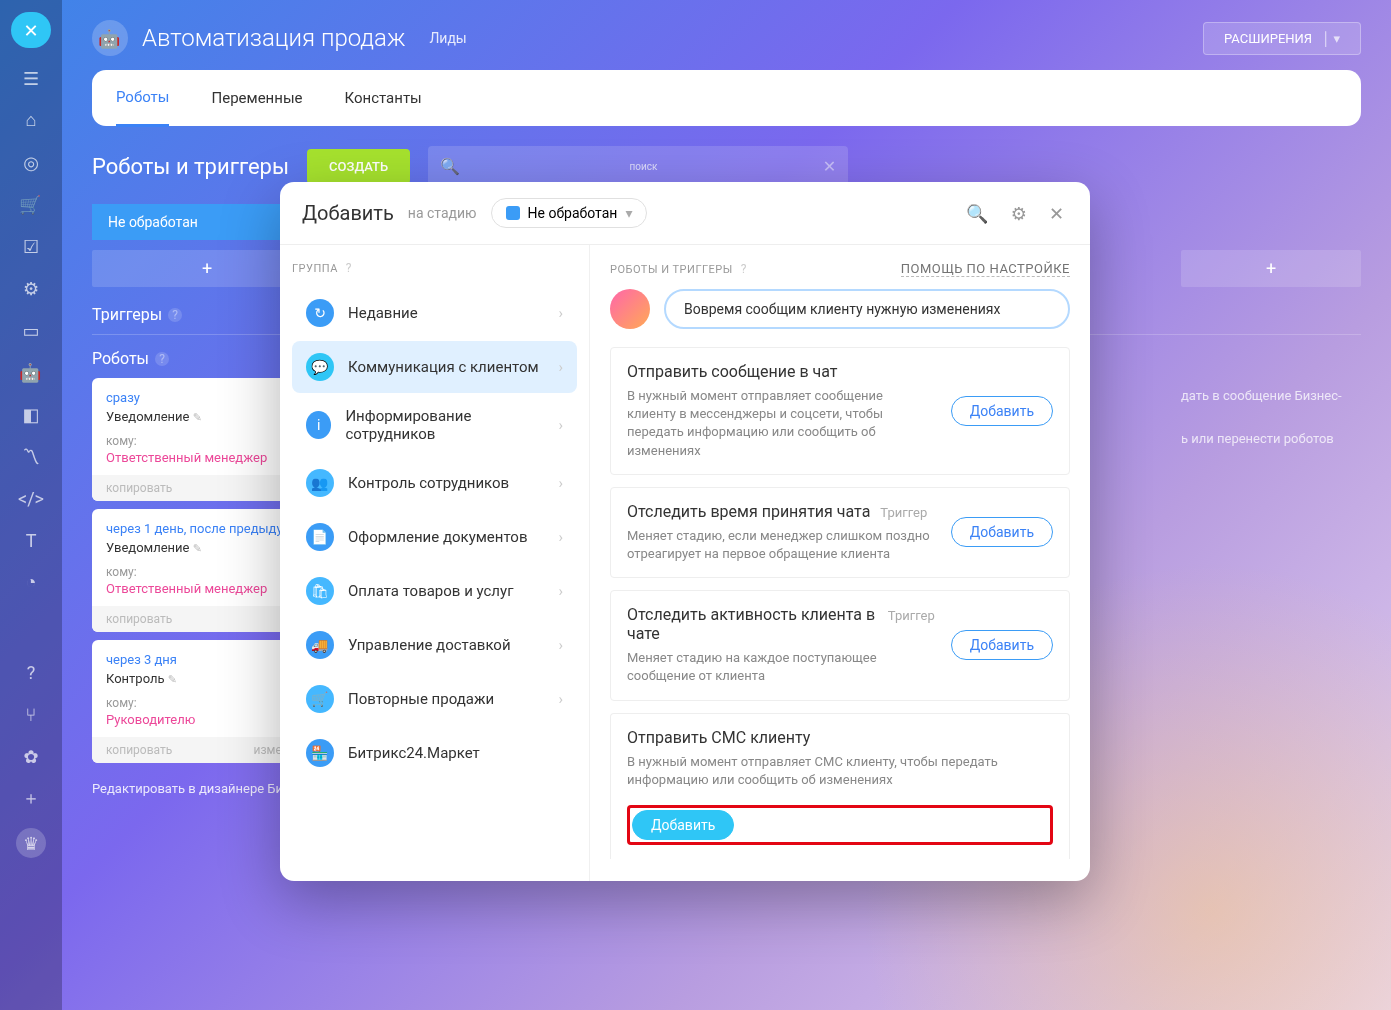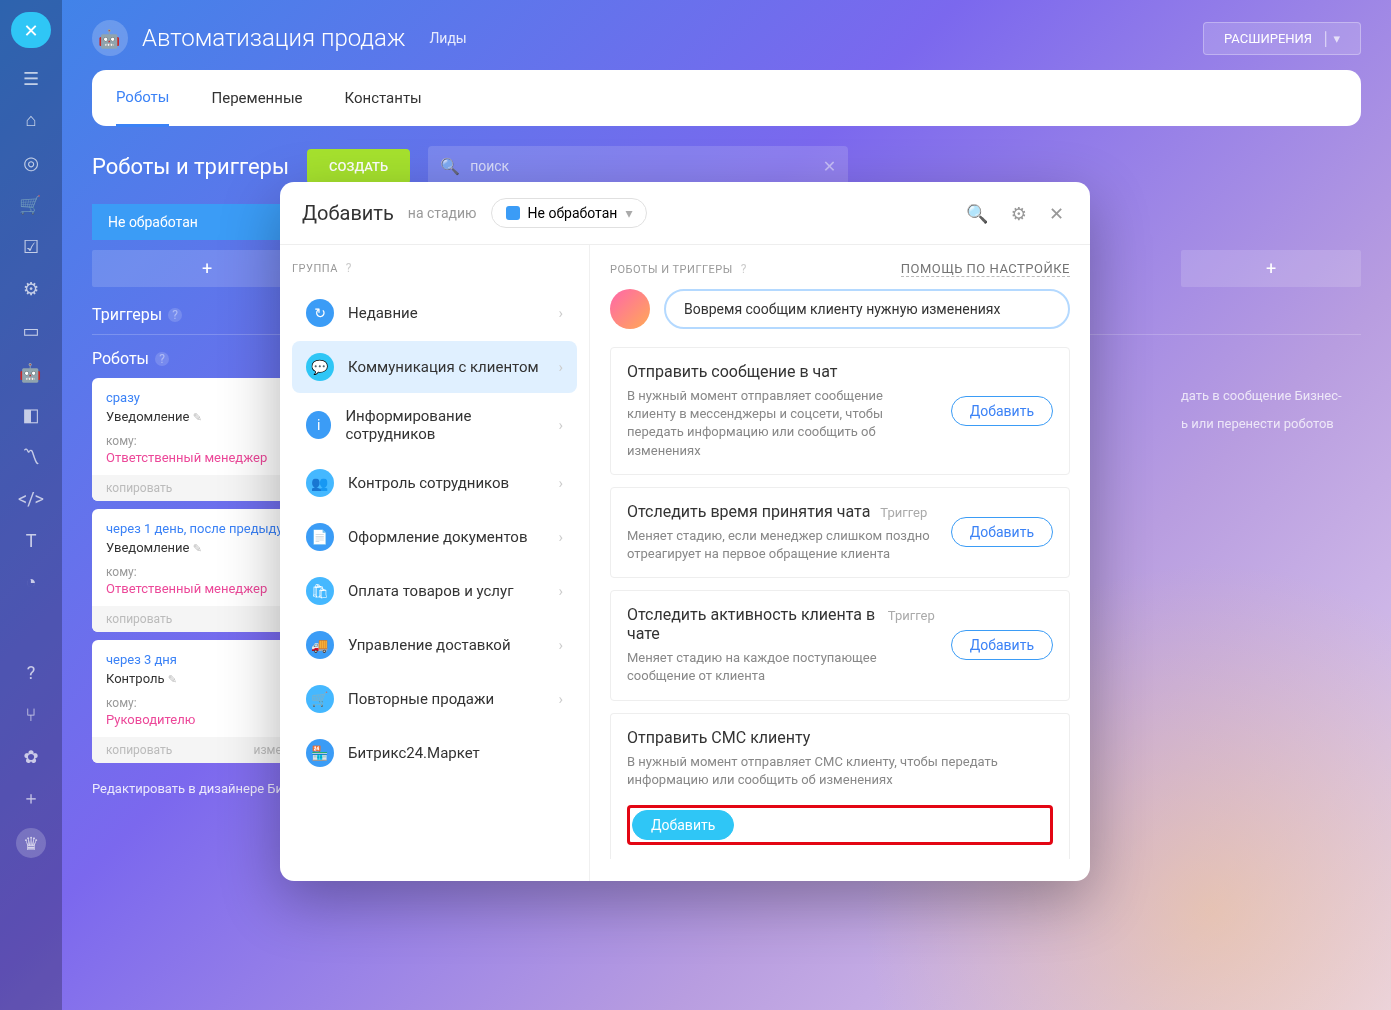--- a/index.html
+++ b/index.html
@@ -17,21 +17,21 @@
 .page-title { font-size: 24px; font-weight: 300; }
 .page-sub { font-size: 14px; opacity: 0.85; margin-left: 10px; }
 .ext-btn { background: rgba(255,255,255,0.15); border: 1px solid rgba(255,255,255,0.3); color: #fff; padding: 8px 20px; border-radius: 4px; font-size: 13px; display:flex; align-items:flex-start; gap:10px;}
 .tabs-card { background: #fff; border-radius: 14px; padding: 0 24px; display: flex; gap: 42px; height: 56px; align-items: center; margin-bottom: 20px;}
 .tab { font-size: 15px; color: #333; padding: 18px 0; }
 .tab.active { color: #3b82f6; border-bottom: 3px solid #3b82f6; }
 .section-title { color: #fff; font-size: 22px; font-weight: 400; }
 .toolbar-row { display: flex; align-items: center; gap: 18px; margin-bottom: 18px;}
 .btn-create { background: #a6e22e; color: #fff; padding: 10px 22px; border-radius: 4px; font-size: 13px; font-weight: 500;}
 .search-box { background: rgba(255,255,255,0.15); border-radius: 4px; display:flex; align-items:center; padding: 0 12px; height:40px; width: 420px; color: rgba(255,255,255,0.8);}
-.search-box input { background: transparent; border: none; outline: none; color:#fff; flex:1; margin-left:10px; font-size:14px;}
+.search-box input { background: transparent; border: none; outline: none; color:#fff; flex:1; margin-left:4px; font-size:10px;text-align:center;}
 .search-box input::placeholder { color: rgba(255,255,255,0.7); }
 .stage-row { display: flex; gap: 0; margin-bottom: 10px; }
 .stage { flex:1; padding: 10px 16px; color:#fff; font-size:14px; }
 .stage.blue { background: #3b9cf6; }
 .stage.pink { background: #f55a6e; text-align:center;}
 .add-row { display:flex; gap:8px; margin-bottom:18px;}
 .add-btn { flex:1; background: rgba(255,255,255,0.15); color:#fff; text-align:center; padding:8px; border-radius:2px; font-size:18px;}
 .col-heading { color:#fff; font-size:16px; margin: 10px 0; display:flex; align-items:center; gap:6px;}
 .qmark{ opacity:0.5; font-size:12px; background:rgba(255,255,255,0.3); border-radius:50%; width:14px; height:14px; display:inline-flex; align-items:center; justify-content:center;}
 .robot-card { background:#fff; border-radius:6px; padding:12px 14px 0; margin-bottom:8px; width: 230px; font-size:13px;}
@@ -185,21 +185,21 @@
         <span>копировать</span>
         <span>изменить</span>
       </div>
   </div>
 
   <div class="footer-link">Редактировать в дизайнере Бизнес-процессов</div>
 </div>
 
 <div class="right-bg-card">
   <span class="muted-link" style="margin-top:140px;display:block;">дать в сообщение Бизнес-</span>
-  <span class="muted-link" style="margin-top:13px;display:block;">ь или перенести роботов</span>
+  <span class="muted-link" style="margin-top:28px;display:block;">ь или перенести роботов</span>
 </div>
 
 <div style="position:absolute; left:390px; top:768px; color:rgba(255,255,255,0.8); font-size:13px;">Копировать или перенести роботов</div>
 <div style="position:absolute; left:630px; top:768px; color:rgba(255,255,255,0.8); font-size:13px;">Копировать или перенести роботов</div>
 
 <div class="modal">
   <div class="modal-head">
     <span class="modal-title">Добавить</span>
     <span class="modal-sub">на стадию</span>
     <div class="stage-chip">

